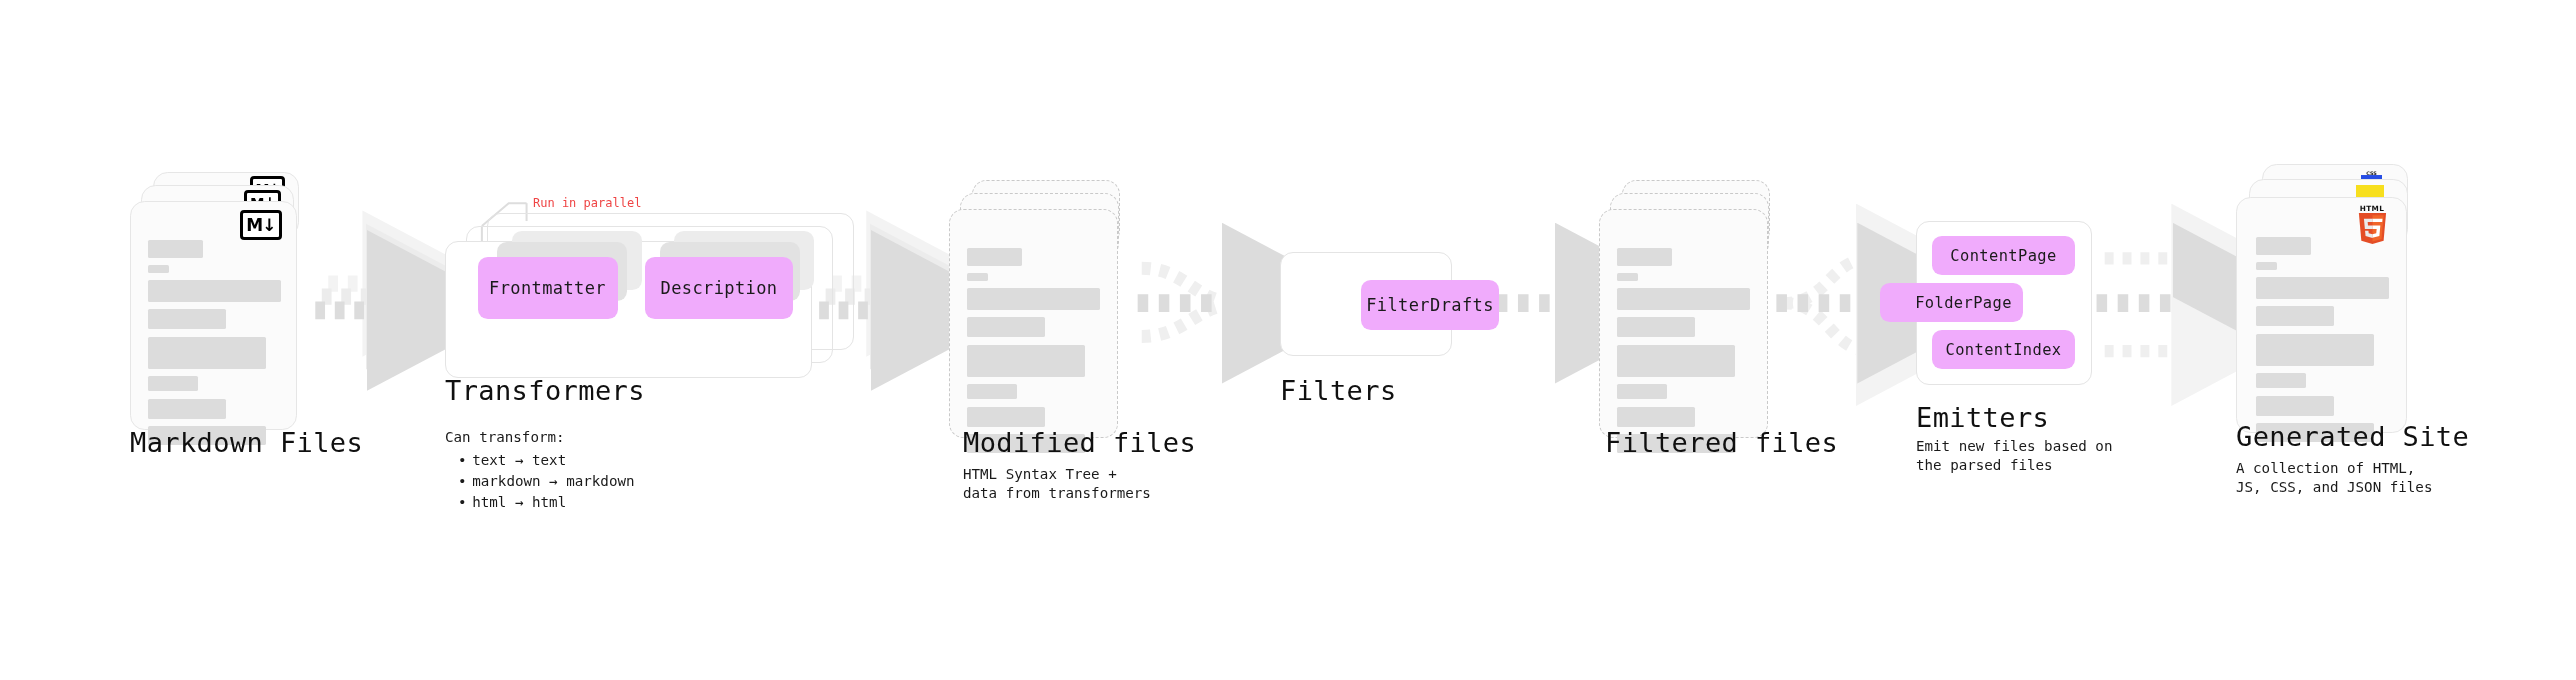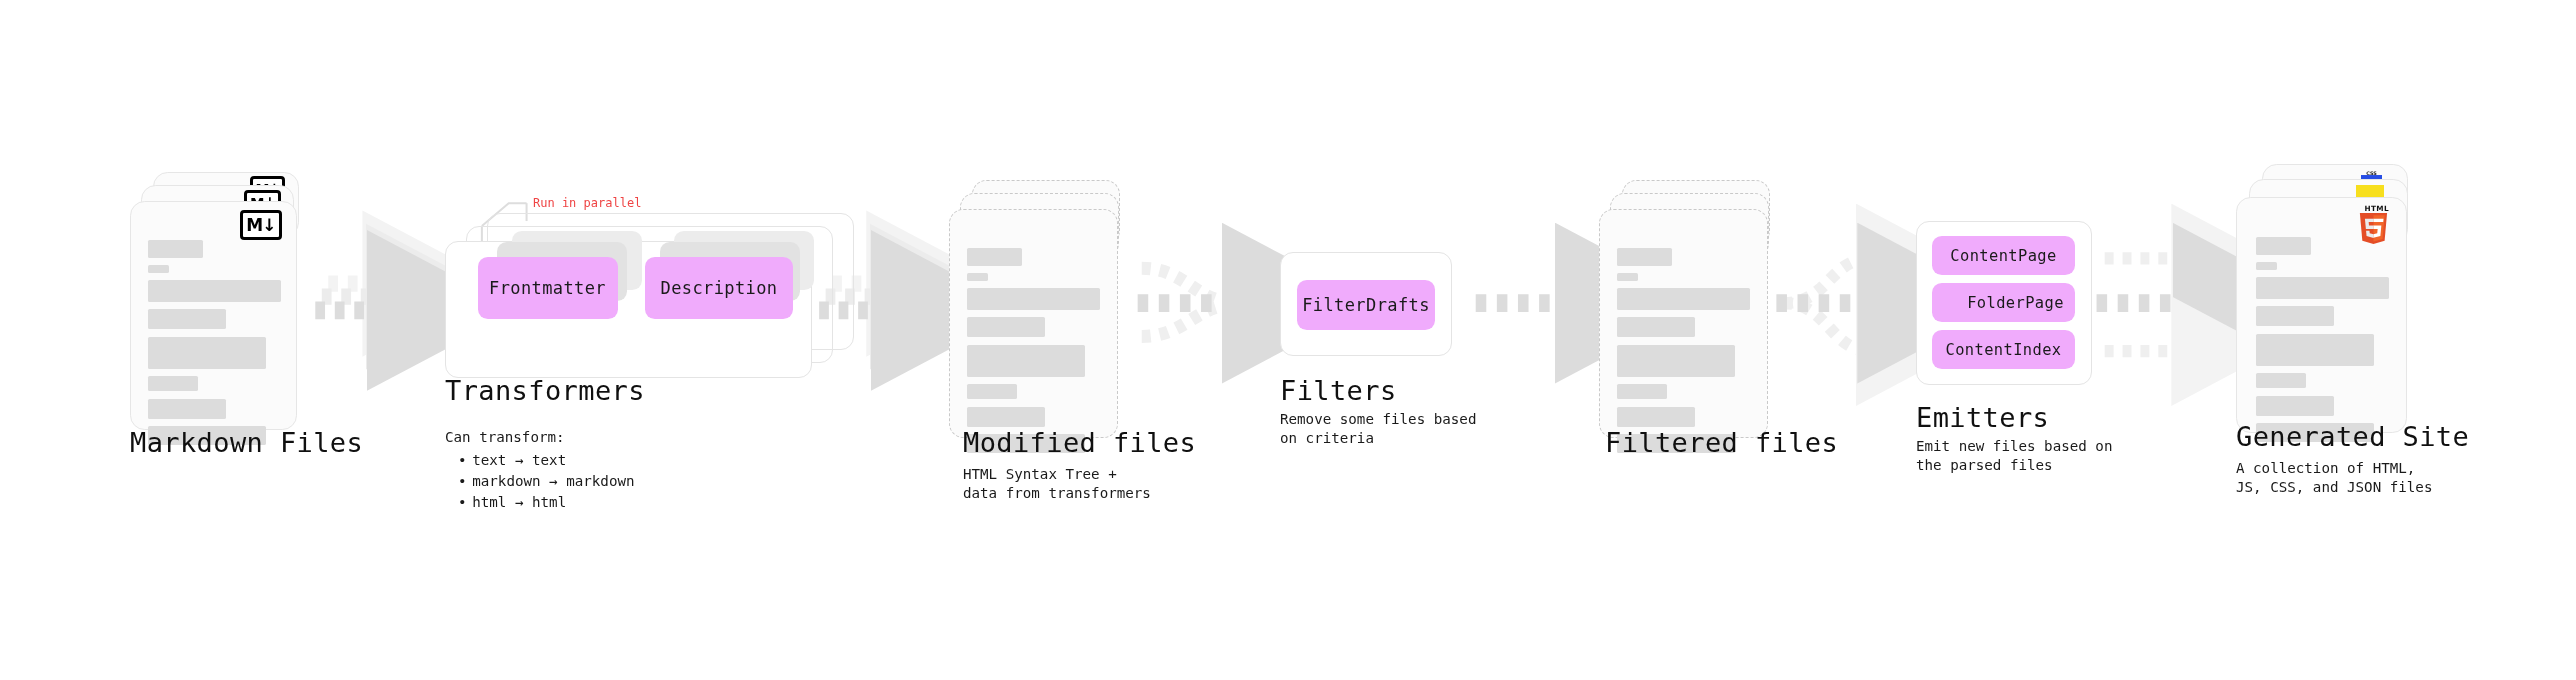--- a/index.html
+++ b/index.html
@@ -62,21 +62,21 @@
     font-family: "DejaVu Sans", "Liberation Sans", sans-serif;
     font-weight: bold;
     color: #000;
     letter-spacing: -0.8px;
     line-height: 1;
   }
   .badge-html5 {
     position: absolute;
     display: flex;
     flex-direction: column;
-    align-items: flex-end;
+    align-items: center;
   }
   .badge-html5 .h5-word {
     font-family: "DejaVu Sans", "Liberation Sans", sans-serif;
     font-weight: 700;
     font-size: 7.3px;
     letter-spacing: 0.4px;
     color: #111;
     line-height: 1;
     margin-bottom: 0.8px;
   }
@@ -301,45 +301,43 @@
       <div class="doc-line" style="width:50px;  height:15.4px;"></div>
       <div class="doc-line" style="width:78px;  height:20.3px;"></div>
       <div class="doc-line" style="width:118px; height:18.7px;"></div>
     </div>
   </div>
   <div class="title" style="left:963px; top:427px;">Modified files</div>
   <div class="subtitle" style="left:963px; top:465px;">HTML Syntax Tree +
 data from transformers</div>
 
   <div class="group-box solidbg" style="left:1280px; top:252px; width:172px; height:104px;"></div>
-  <div class="chip" style="left:1297px; top:280px; width:138px; height:50px;">FilterDrafts</div>
+  <div class="chip" style="left:1361px; top:280px; width:138px; height:50px;">FilterDrafts</div>
   <div class="title" style="left:1280px; top:375px;">Filters</div>
-  <div class="subtitle" style="left:1280px; top:410px;">Remove some files based
-on criteria</div>
 
   <div class="doc-stack" style="left:1599px; top:180px; width:195px; height:260px;">
     <div class="doc-card dashed" style="left:23px; top:0px;  width:148px; height:65px;"></div>
     <div class="doc-card dashed" style="left:11.4px; top:13px; width:159px; height:65px;"></div>
     <div class="doc-card dashed" style="left:0px;  top:29px; width:169px; height:229px;"></div>
     <div class="doc-lines" style="left:18px; top:68px; width:138px;">
       <div class="doc-line" style="width:55px;  height:18px;"></div>
       <div class="doc-line" style="width:21px;  height:7.3px;"></div>
       <div class="doc-line" style="width:133px; height:22px;"></div>
       <div class="doc-line" style="width:78px;  height:20.3px;"></div>
       <div class="doc-line" style="width:118px; height:32px;"></div>
       <div class="doc-line" style="width:50px;  height:15.4px;"></div>
       <div class="doc-line" style="width:78px;  height:20.3px;"></div>
       <div class="doc-line" style="width:118px; height:18.7px;"></div>
     </div>
   </div>
   <div class="title" style="left:1605px; top:427px;">Filtered files</div>
 
   <div class="group-box solidbg" style="left:1916px; top:221px; width:176px; height:164px;"></div>
   <div class="chip" style="left:1932px; top:236px; width:143px; height:39px; font-size:15.4px;">ContentPage</div>
-  <div class="chip" style="left:1932px; top:283px; width:143px; height:39px; font-size:15.4px;padding-left:24px;">FolderPage</div>
+  <div class="chip" style="left:1880px; top:283px; width:143px; height:39px; font-size:15.4px;padding-left:24px;">FolderPage</div>
   <div class="chip" style="left:1932px; top:330px; width:143px; height:39px; font-size:15.4px;">ContentIndex</div>
   <div class="title" style="left:1916px; top:402px;">Emitters</div>
   <div class="subtitle" style="left:1916px; top:437px;">Emit new files based on
 the parsed files</div>
 
   <div class="doc-stack" style="left:2236px; top:164px; width:211px; height:276px;">
 
     <div class="doc-card" style="left:26px; top:0px; width:146px; height:65px;"></div>
     <div class="badge-css" style="left:124px; top:6.5px; width:23px; height:14.6px;">
       <span class="css-word">CSS</span>

